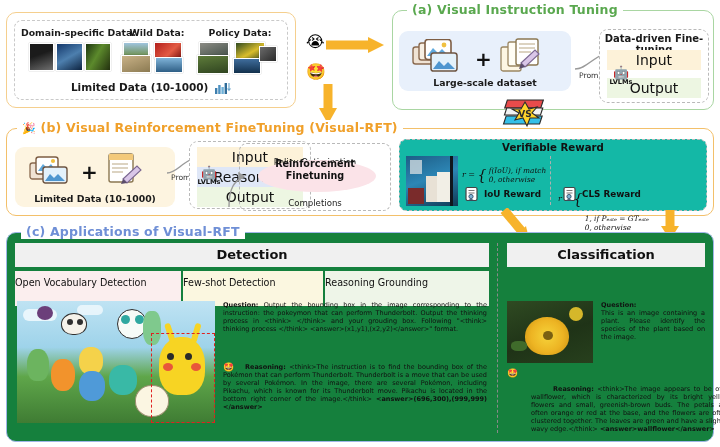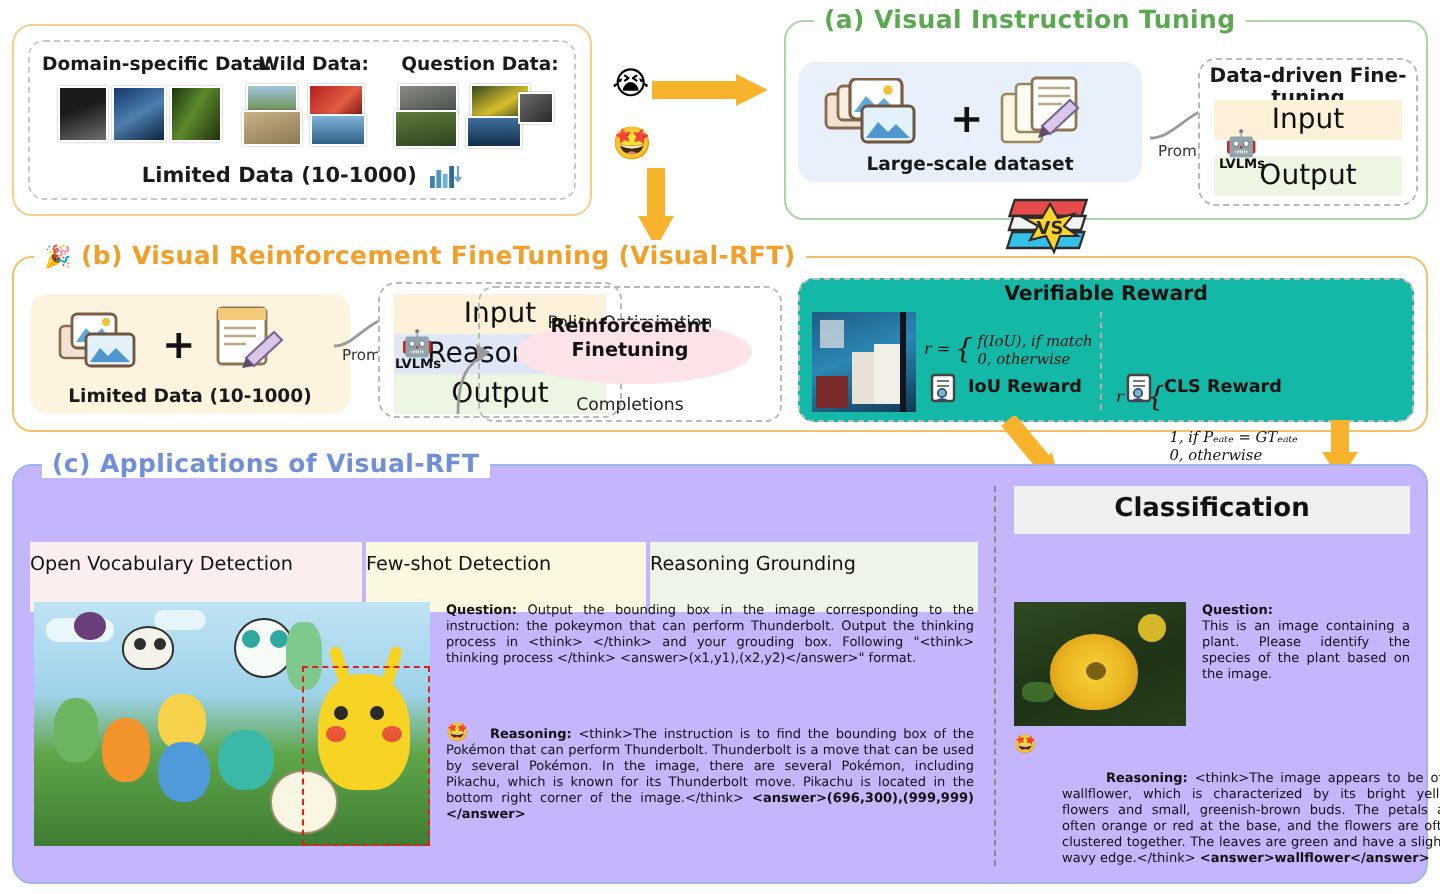--- a/index.html
+++ b/index.html
@@ -79,21 +79,21 @@
     font-size:10.2px; font-weight:700; color:#111; }
   .vr-split { position:absolute; left:150px; top:16px; bottom:5px;
     border-left:1.2px dashed #b0b0b0; }
   .formula { position:absolute; font-family:"DejaVu Serif", serif; font-style:italic;
     font-size:7.4px; color:#111; line-height:9px; white-space:nowrap; }
   .rw-lbl { position:absolute; font-size:8.8px; font-weight:700; color:#111; }
   .doc-ico { position:absolute; font-size:11px; line-height:1; }
 
   
   #c-panel { left:6px; top:232px; width:708px; height:210px;
-    border:1.6px solid #9fb6e8; background:#c4b5fd; }
+    border:1.6px solid #9fb6e8; background:#15803d; }
   #c-panel .panel-title { color:#6f8fd6; }
   .cat-hdr { position:absolute; height:24px; background:#f0f0f0;
     text-align:center; font-size:13px; font-weight:700; color:#111; line-height:24px; }
   .tab { position:absolute; height:35px; text-align:left; font-size:9.6px;
     color:#111; line-height:23px; }
   .vdiv { position:absolute; border-left:1.6px dashed #8a8a8a; }
   .ex-img { position:absolute; background:#cfe3ef; overflow:hidden; }
   .bbox { position:absolute; border:1.6px dashed #e02020; }
   .qa { position:absolute; font-size:6.5px; color:#111; line-height:8.1px;
     text-align:justify; }
@@ -125,21 +125,21 @@
         <div class="hdr">Wild Data:</div>
         <div class="thumbs">
           <div class="th" style="left:4px;top:0px;width:26px;height:15px;background:linear-gradient(180deg,#9fc4de,#6d8f4e);"></div>
           <div class="th" style="left:35px;top:0px;width:28px;height:17px;background:linear-gradient(135deg,#b3201c,#e35b44 60%,#7d1410);"></div>
           <div class="th" style="left:2px;top:13px;width:30px;height:18px;background:linear-gradient(160deg,#c9b287,#8b7a52);"></div>
           <div class="th" style="left:36px;top:15px;width:28px;height:16px;background:linear-gradient(180deg,#7fb3d8,#2f5f86);"></div>
         </div>
       </div>
 
       <div class="data-col" style="left:178px;width:94px;">
-        <div class="hdr">Question Data:</div>
+        <div class="hdr">Policy Data:</div>
         <div class="thumbs">
           <div class="th" style="left:6px;top:0px;width:30px;height:15px;background:linear-gradient(160deg,#8b8b84,#45524a);"></div>
           <div class="th" style="left:42px;top:0px;width:30px;height:19px;background:linear-gradient(150deg,#2f4a20,#d9bd2c 55%,#2a3d1a);"></div>
           <div class="th" style="left:4px;top:13px;width:32px;height:19px;background:linear-gradient(170deg,#5e7b3a,#2f4420);"></div>
           <div class="th" style="left:40px;top:16px;width:28px;height:16px;background:linear-gradient(180deg,#3f6d9c,#12304c);"></div>
           <div class="th" style="left:66px;top:4px;width:18px;height:16px;background:linear-gradient(140deg,#6b6b6b,#2a2a2a);"></div>
         </div>
       </div>
 
       <div class="limited">
@@ -331,20 +331,21 @@
     <path d="M16 30 L31 32 L28 18 Z" fill="#f7b32b"></path>
   </svg>
   <svg class="arrow" style="left:660px;top:208px;" width="20" height="34">
     <path d="M10 2 L10 20" stroke="#f7b32b" stroke-width="9"></path>
     <path d="M1 18 L10 32 L19 18 Z" fill="#f7b32b"></path>
   </svg>
 
   <div class="panel" id="c-panel">
     <div class="panel-title">(c) Applications of Visual-RFT</div>
 
+    <div class="cat-hdr" style="left:8px;top:10px;width:474px;">Detection</div>
     <div class="cat-hdr" style="left:500px;top:10px;width:198px;">Classification</div>
 
     <div class="tab" style="left:8px;top:38px;width:166px;background:#fbeeee;">Open Vocabulary Detection</div>
     <div class="tab" style="left:176px;top:38px;width:140px;background:#fbf7e0;">Few-shot Detection</div>
     <div class="tab" style="left:318px;top:38px;width:164px;background:#eef5e8;">Reasoning Grounding</div>
 
     <div class="vdiv" style="left:490px;top:10px;height:190px;"></div>
 
     <div class="ex-img" style="left:10px;top:68px;width:198px;height:122px;background:linear-gradient(180deg,#bfe3f3 0%,#9ed3ea 38%,#5fa64a 62%,#3f7c33 100%);">
 

